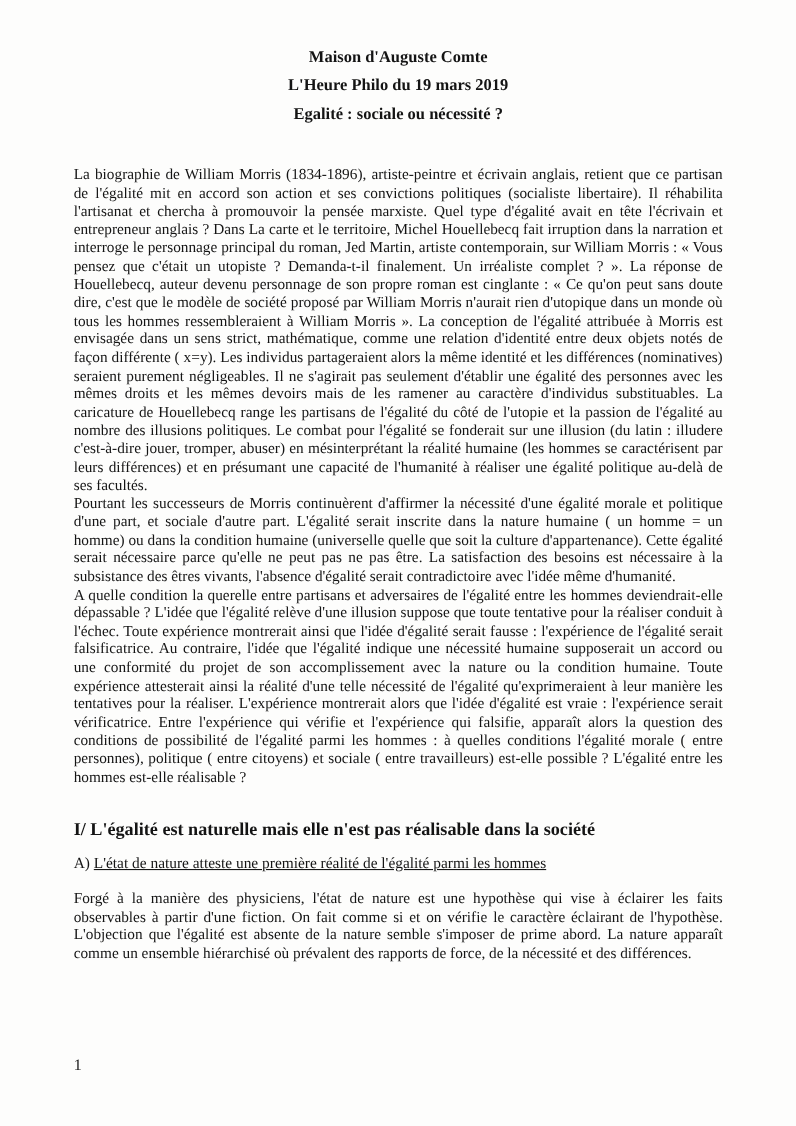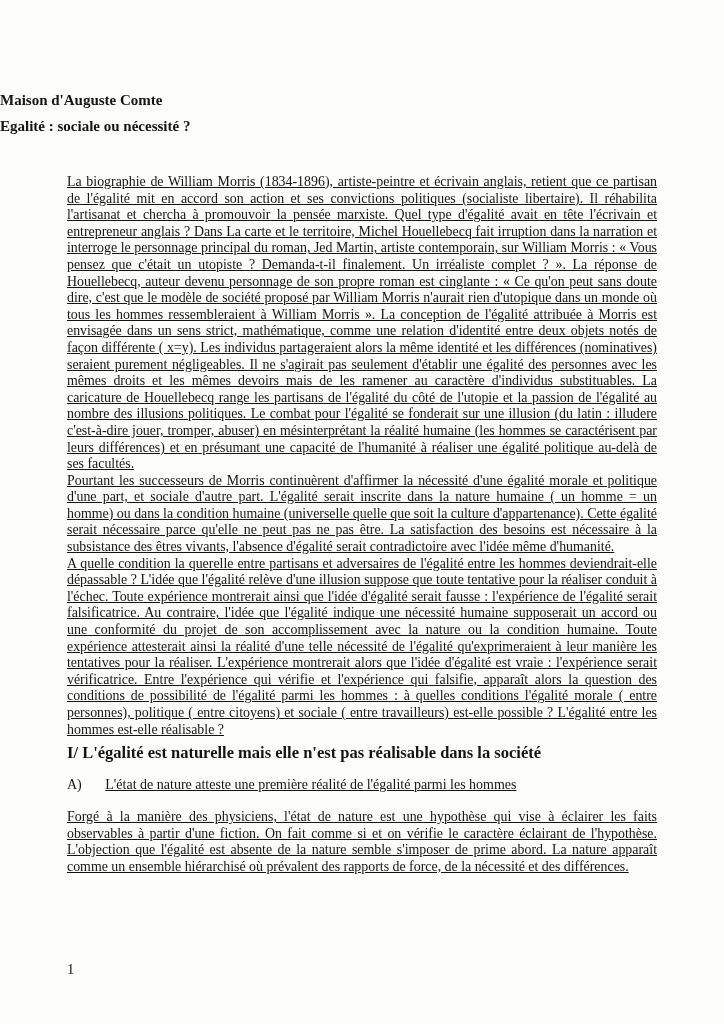--- a/index.html
+++ b/index.html
@@ -11,69 +11,70 @@
   .page {
     position: relative;
     width: 724px;
     height: 1024px;
     background: #fdfdfc;
     color: #141414;
     font-family: "Liberation Serif", "DejaVu Serif", serif;
     overflow: hidden;
   }
   .doc-header {
-    padding-top: 92px;
-    text-align: left;
+    padding-top: 44px;
+    text-align: center;
     font-weight: bold;
     font-size: 15px;
   }
   .doc-header .h-line {
     line-height: 17px;
     margin-bottom: 9px;
   }
   .doc-body {
     margin: 39px 67px 0 67px;
     font-size: 13.9px;
     line-height: 16.6px;
     text-align: justify;
     text-justify: inter-word;
   }
-  .para { margin: 0; text-decoration: underline; }
+  .para { margin: 0; }
   .section-heading {
     font-size: 16.5px;
     line-height: 19px;
     font-weight: bold;
-    margin-top: 5px;
+    margin-top: 28px;
     text-align: left;
   }
   .subsection-heading {
     font-size: 14px;
     font-weight: normal;
     line-height: 17px;
     margin-top: 14px;
     text-align: left;
   }
-  .subsection-heading .underlined { text-decoration: underline; margin-left: 20px; }
+  .subsection-heading .underlined { text-decoration: underline; }
   .para-after { margin-top: 16px; }
   .page-number {
     position: absolute;
     left: 67px;
     top: 961px;
     font-size: 14.5px;
     font-family: "Liberation Serif", "DejaVu Serif", serif;
     color: #141414;
   }
 </style>
 </head>
 <body>
 
 <div class="page">
 
   <header class="doc-header">
     <p class="h-line">Maison d'Auguste Comte</p>
+    <p class="h-line">L'Heure Philo du 19 mars 2019</p>
     <p class="h-line">Egalité : sociale ou nécessité ?</p>
   </header>
 
   <main class="doc-body">
     <p class="para">La biographie de William Morris (1834-1896), artiste-peintre et écrivain anglais, retient que ce partisan de l'égalité mit en accord son action et ses convictions politiques (socialiste libertaire). Il réhabilita l'artisanat et chercha à promouvoir la pensée marxiste. Quel type d'égalité avait en tête l'écrivain et entrepreneur anglais ? Dans La carte et le territoire, Michel Houellebecq fait irruption dans la narration et interroge le personnage principal du roman, Jed Martin, artiste contemporain, sur William Morris : « Vous pensez que c'était un utopiste ? Demanda-t-il finalement. Un irréaliste complet ? ». La réponse de Houellebecq, auteur devenu personnage de son propre roman est cinglante : « Ce qu'on peut sans doute dire, c'est que le modèle de société proposé par William Morris n'aurait rien d'utopique dans un monde où tous les hommes ressembleraient à William Morris ». La conception de l'égalité attribuée à Morris est envisagée dans un sens strict, mathématique, comme une relation d'identité entre deux objets notés de façon différente ( x=y). Les individus partageraient alors la même identité et les différences (nominatives) seraient purement négligeables. Il ne s'agirait pas seulement d'établir une égalité des personnes avec les mêmes droits et les mêmes devoirs mais de les ramener au caractère d'individus substituables. La caricature de Houellebecq range les partisans de l'égalité du côté de l'utopie et la passion de l'égalité au nombre des illusions politiques. Le combat pour l'égalité se fonderait sur une illusion (du latin : illudere c'est-à-dire jouer, tromper, abuser) en mésinterprétant la réalité humaine (les hommes se caractérisent par leurs différences) et en présumant une capacité de l'humanité à réaliser une égalité politique au-delà de ses facultés.</p>
     <p class="para">Pourtant les successeurs de Morris continuèrent d'affirmer la nécessité d'une égalité morale et politique d'une part, et sociale d'autre part. L'égalité serait inscrite dans la nature humaine ( un homme = un homme) ou dans la condition humaine (universelle quelle que soit la culture d'appartenance). Cette égalité serait nécessaire parce qu'elle ne peut pas ne pas être. La satisfaction des besoins est nécessaire à la subsistance des êtres vivants, l'absence d'égalité serait contradictoire avec l'idée même d'humanité.</p>
     <p class="para">A quelle condition la querelle entre partisans et adversaires de l'égalité entre les hommes deviendrait-elle dépassable ? L'idée que l'égalité relève d'une illusion suppose que toute tentative pour la réaliser conduit à l'échec. Toute expérience montrerait ainsi que l'idée d'égalité serait fausse : l'expérience de l'égalité serait falsificatrice. Au contraire, l'idée que l'égalité indique une nécessité humaine supposerait un accord ou une conformité du projet de son accomplissement avec la nature ou la condition humaine. Toute expérience attesterait ainsi la réalité d'une telle nécessité de l'égalité qu'exprimeraient à leur manière les tentatives pour la réaliser. L'expérience montrerait alors que l'idée d'égalité est vraie : l'expérience serait vérificatrice. Entre l'expérience qui vérifie et l'expérience qui falsifie, apparaît alors la question des conditions de possibilité de l'égalité parmi les hommes : à quelles conditions l'égalité morale ( entre personnes), politique ( entre citoyens) et sociale ( entre travailleurs) est-elle possible ? L'égalité entre les hommes est-elle réalisable ?</p>
 
     <h1 class="section-heading">I/ L'égalité est naturelle mais elle n'est pas réalisable dans la société</h1>
 

